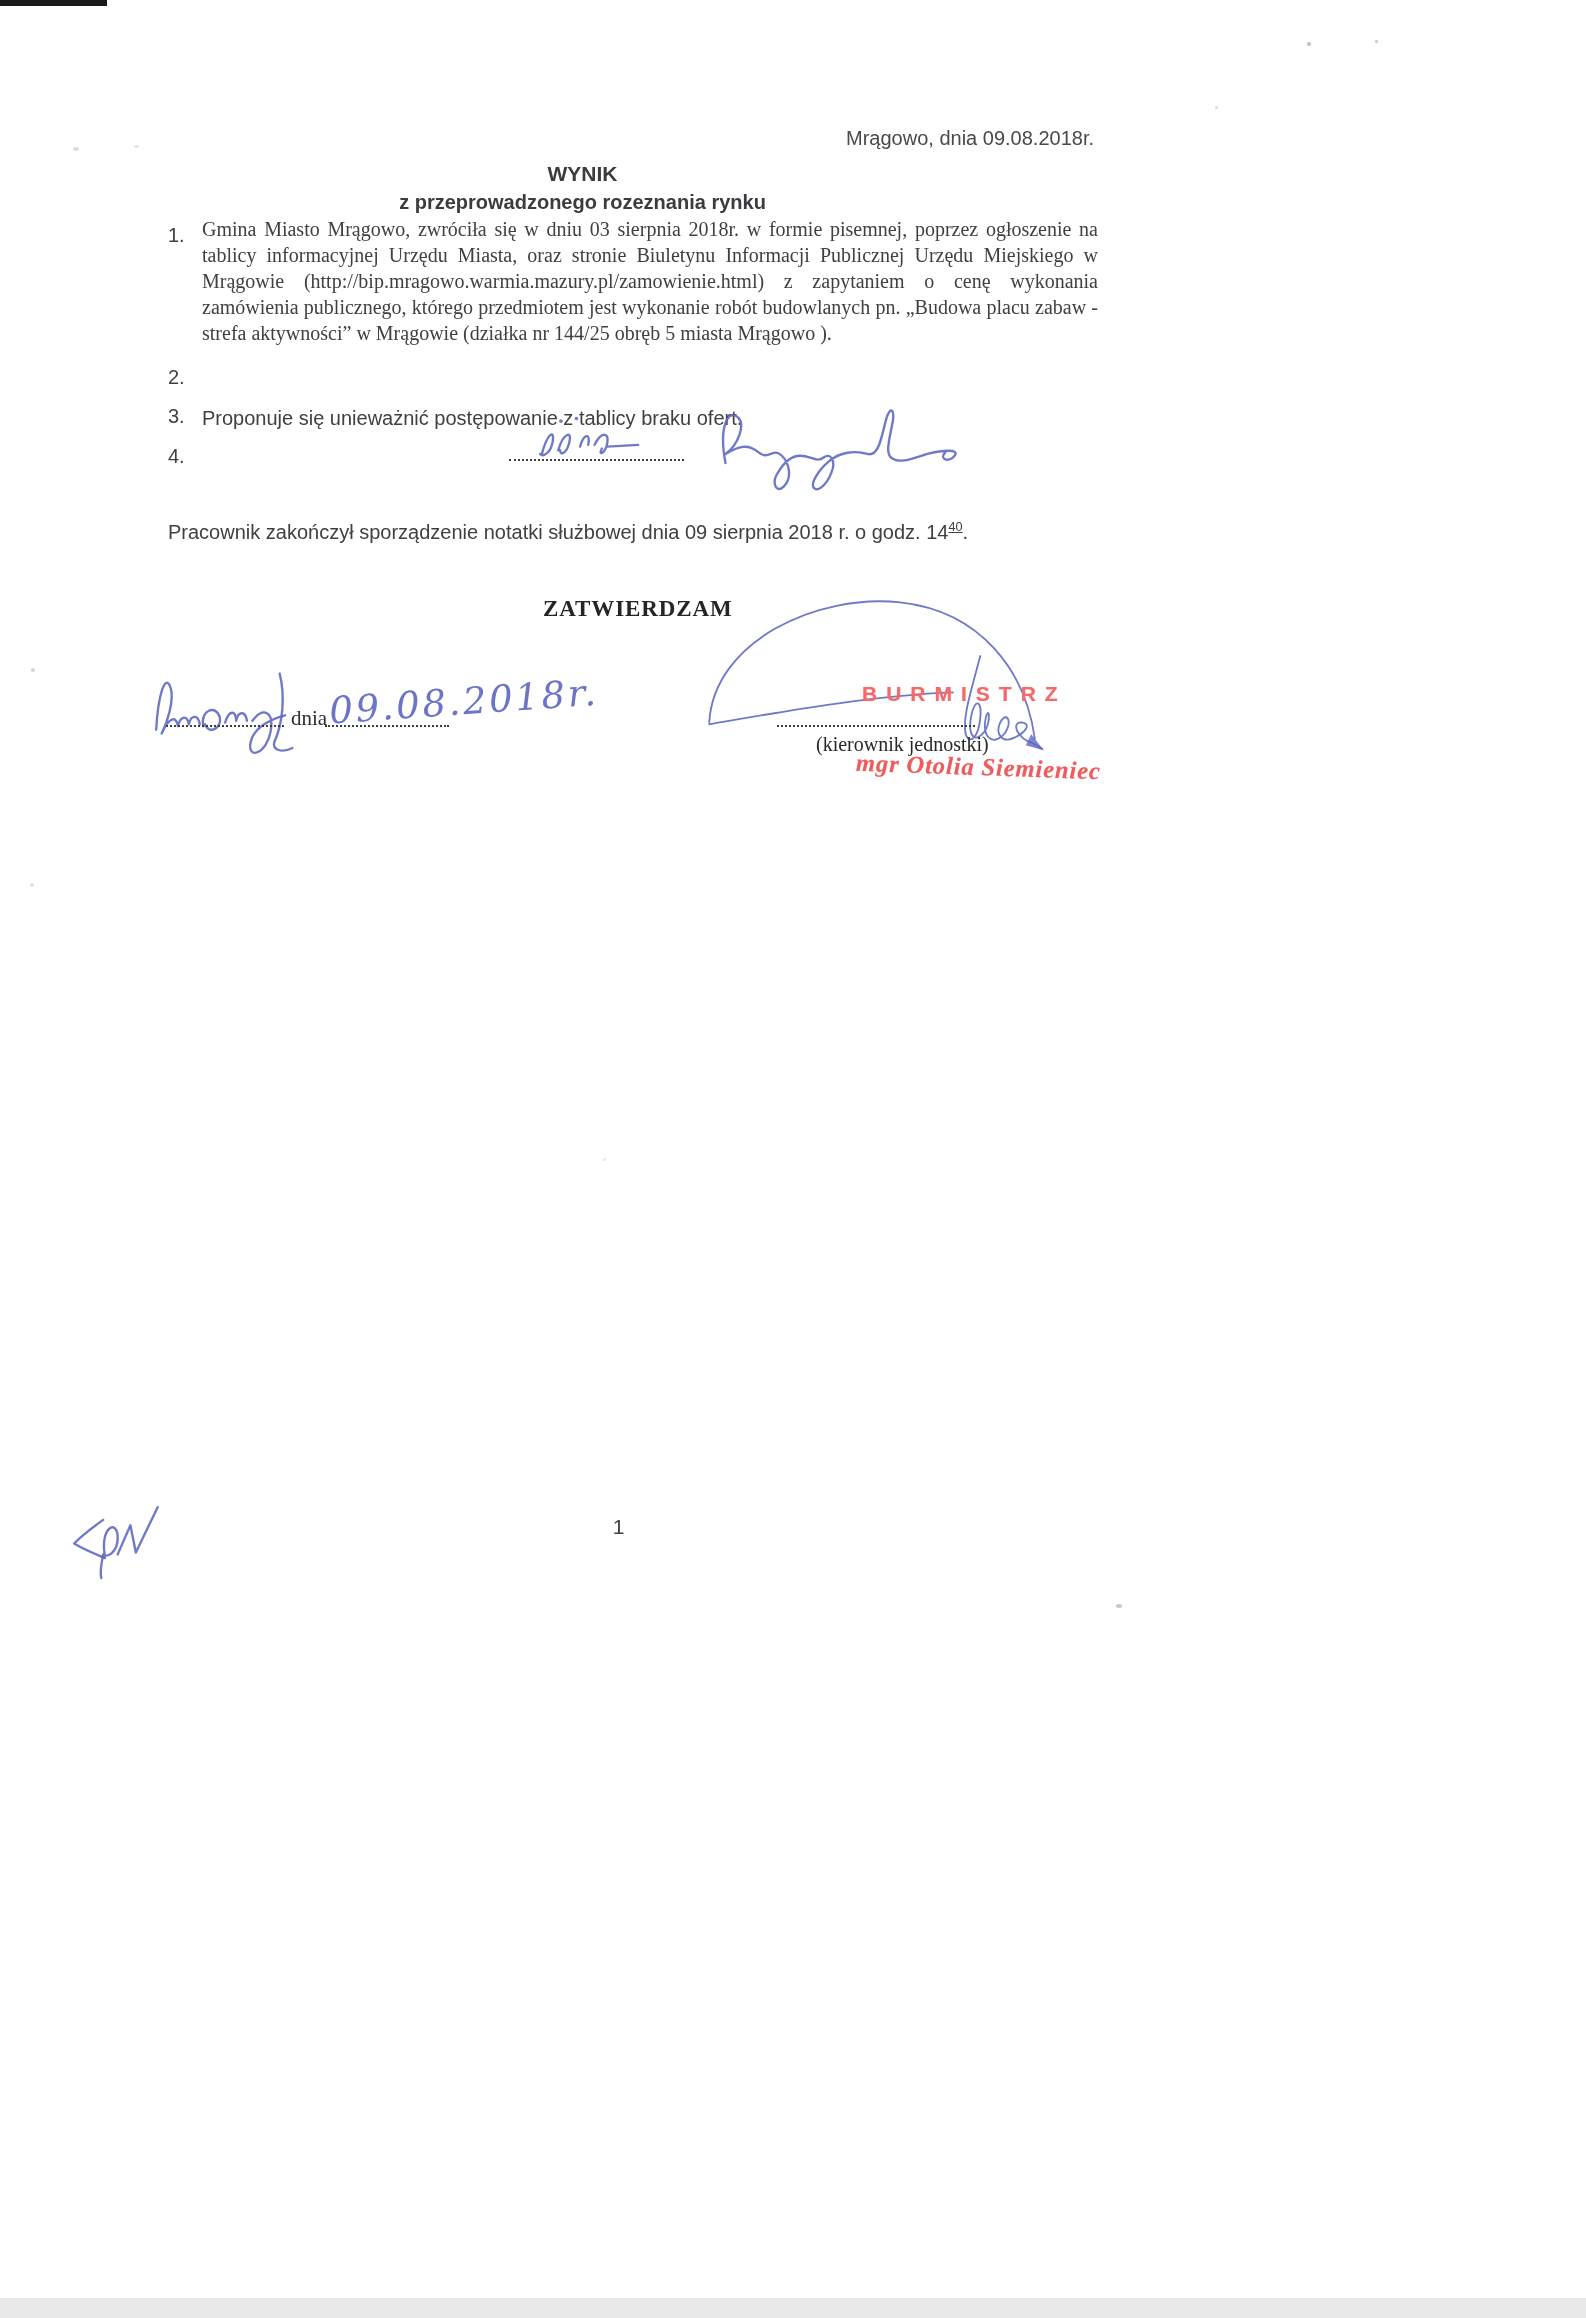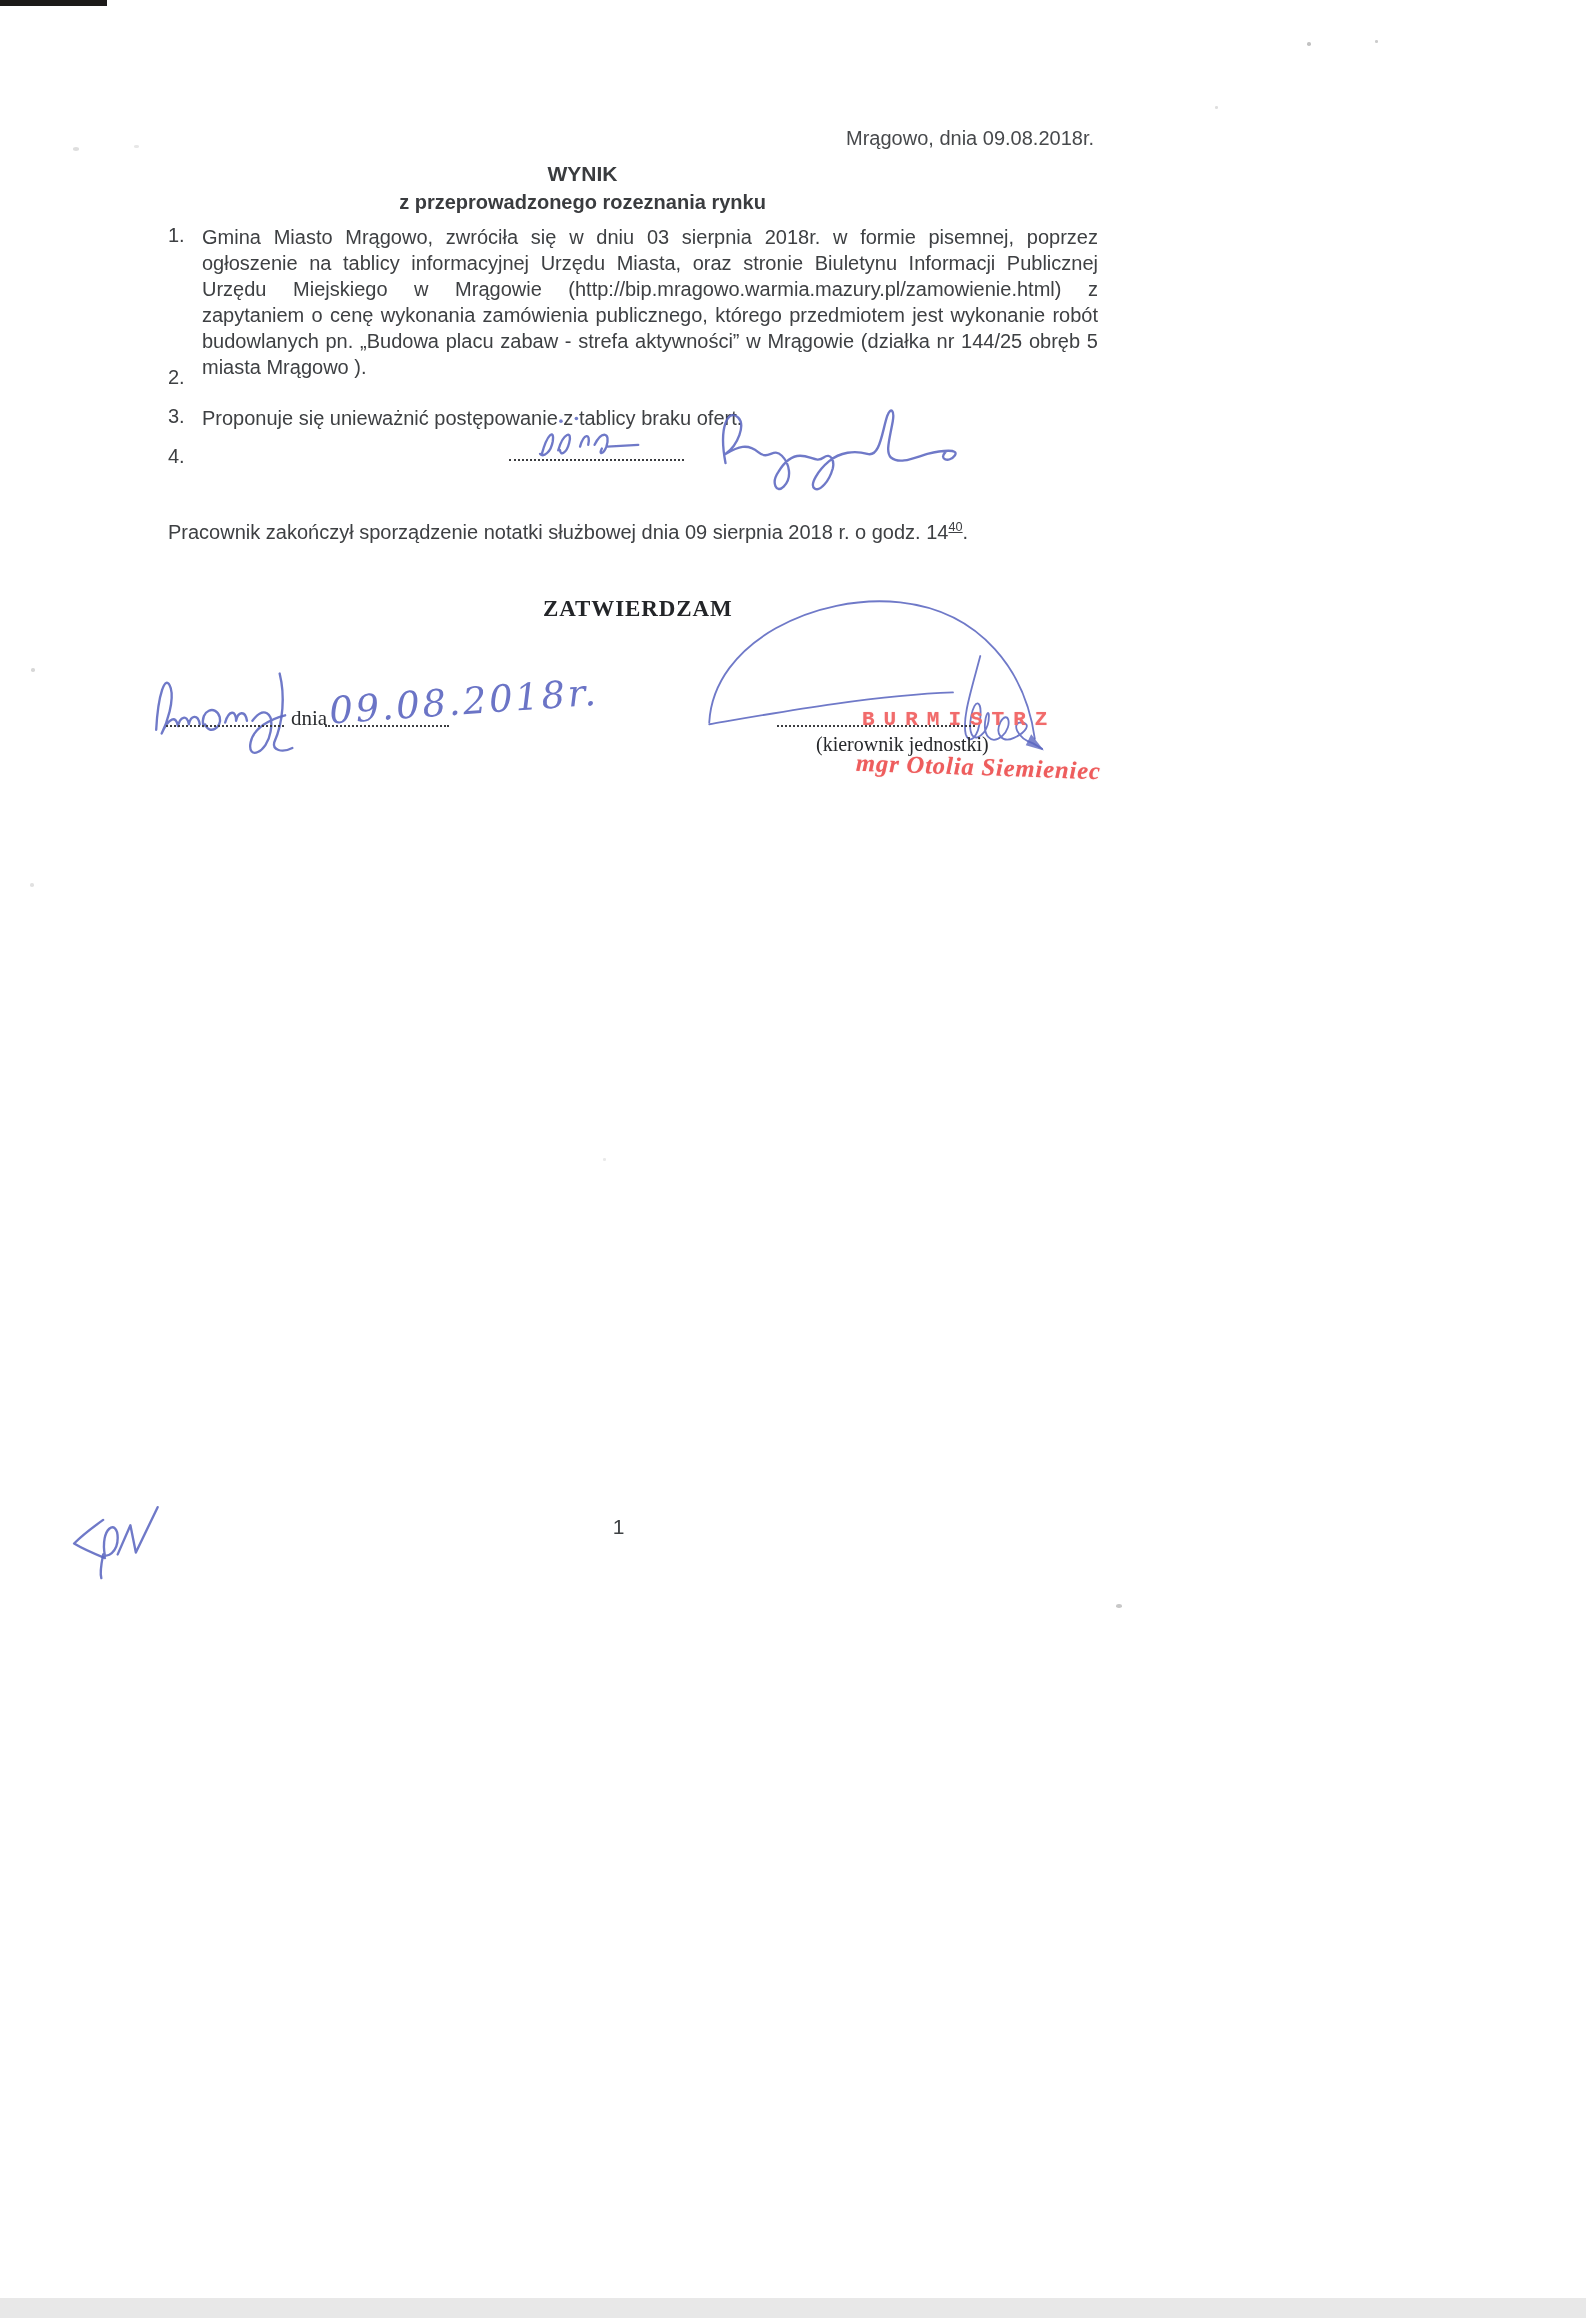--- a/index.html
+++ b/index.html
@@ -18,21 +18,21 @@
   .date-line{left:727px;top:127px;width:367px;text-align:right;font-size:20px;color:#47494c;}
 
   .heading{left:128px;top:162px;width:909px;text-align:center;font-weight:bold;color:#3a3c3f;}
   .heading .title{font-size:21px;}
   .heading .subtitle{font-size:20px;margin-top:4.5px;}
 
   .li-num{position:absolute;left:168px;width:27px;font-size:20px;}
   .li-text{position:absolute;left:202px;width:896px;font-size:20px;line-height:26px;}
   .justify{text-align:justify;}
 
-  .t-item1{top:224px;} .n-item1{top:224px;}
+  .t-item1{top:216px;font-family:Liberation Serif, serif;} .n-item1{top:224px;}
   .t-item2{top:366px;} .n-item2{top:366px;}
   .t-item3{top:405px;} .n-item3{top:405px;}
   .t-item4{top:445px;} .n-item4{top:445px;}
 
   .dotted{height:0;border-bottom:2.7px dotted #3b3d40;}
   .dot-sig{left:509px;top:459px;width:175px;}
   .dot-place{left:166px;top:725px;width:118px;}
   .dot-date{left:325px;top:725px;width:124px;}
   .dot-head{left:777px;top:725px;width:198px;}
 
@@ -42,21 +42,21 @@
   .zatwierdzam{left:543px;top:596px;font-family:"Liberation Serif", serif;
     font-weight:bold;font-size:23px;letter-spacing:0.9px;color:#232528;}
 
   .dnia-label{left:291px;top:706px;font-family:"Liberation Serif", serif;font-size:21px;color:#2a2c2f;text-align:center;}
 
   .hw-date{left:329px;top:680px;width:273px;
     font-family:"DejaVu Serif", serif;font-style:italic;
     font-size:37px;letter-spacing:2.7px;color:#5b66c0;opacity:.9;
     transform:rotate(-4deg);white-space:nowrap;}
 
-  .stamp-title{left:862px;top:708px;font-family:Liberation Mono, monospace;font-weight:bold;
+  .stamp-title{left:862px;top:682px;font-family:Liberation Sans, sans-serif;font-weight:bold;
     font-size:21px;letter-spacing:9px;color:#f16b6b;white-space:nowrap;
     text-shadow:0 0 0.9px rgba(241,107,107,.55);}
 
   .role-caption{left:816px;top:733px;width:164px;text-align:center;
     font-family:"Liberation Serif", serif;font-size:20px;color:#26282b;white-space:nowrap;}
 
   .stamp-name{left:856px;top:753px;font-family:"Liberation Serif", serif;font-style:italic;
     font-weight:bold;font-size:24.5px;letter-spacing:0.9px;color:#ee5d5d;
     transform:rotate(2deg);white-space:nowrap;text-shadow:0 0 0.9px rgba(238,93,93,.5);}
 

